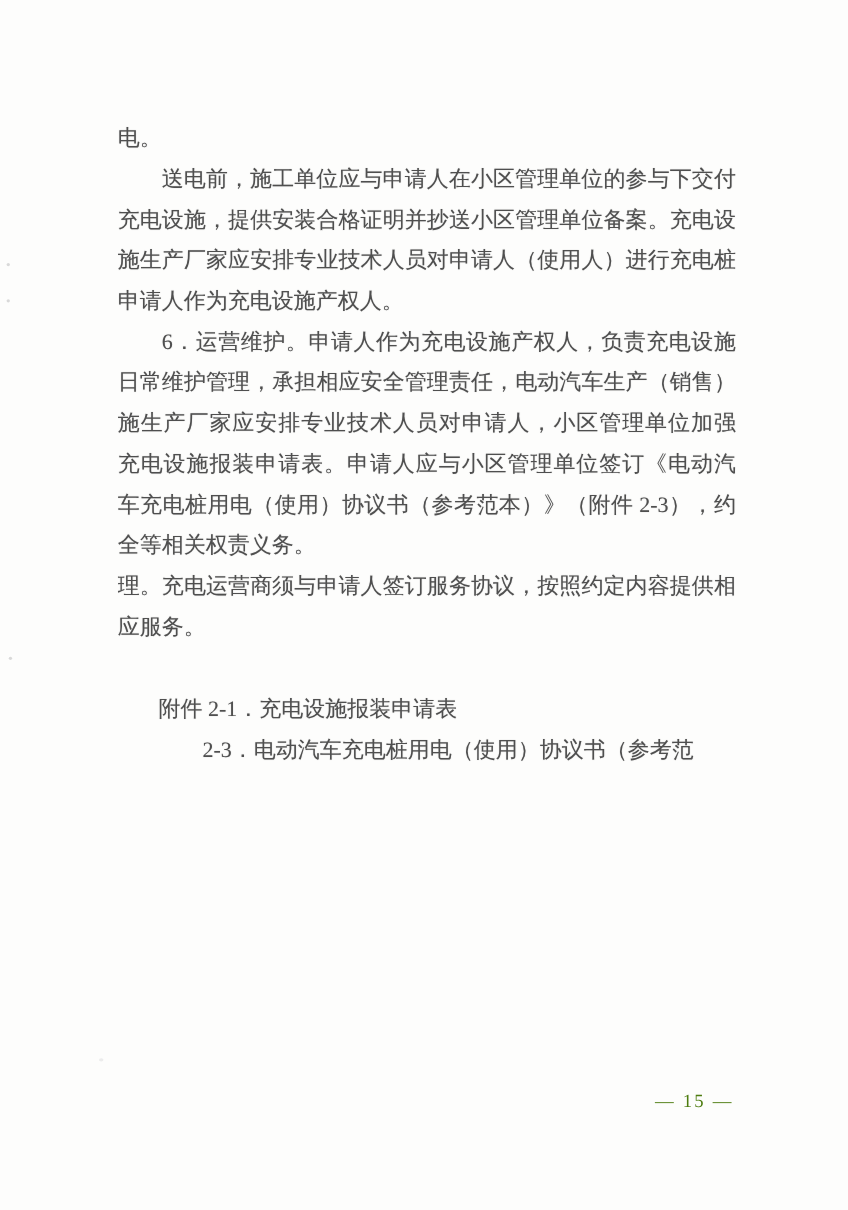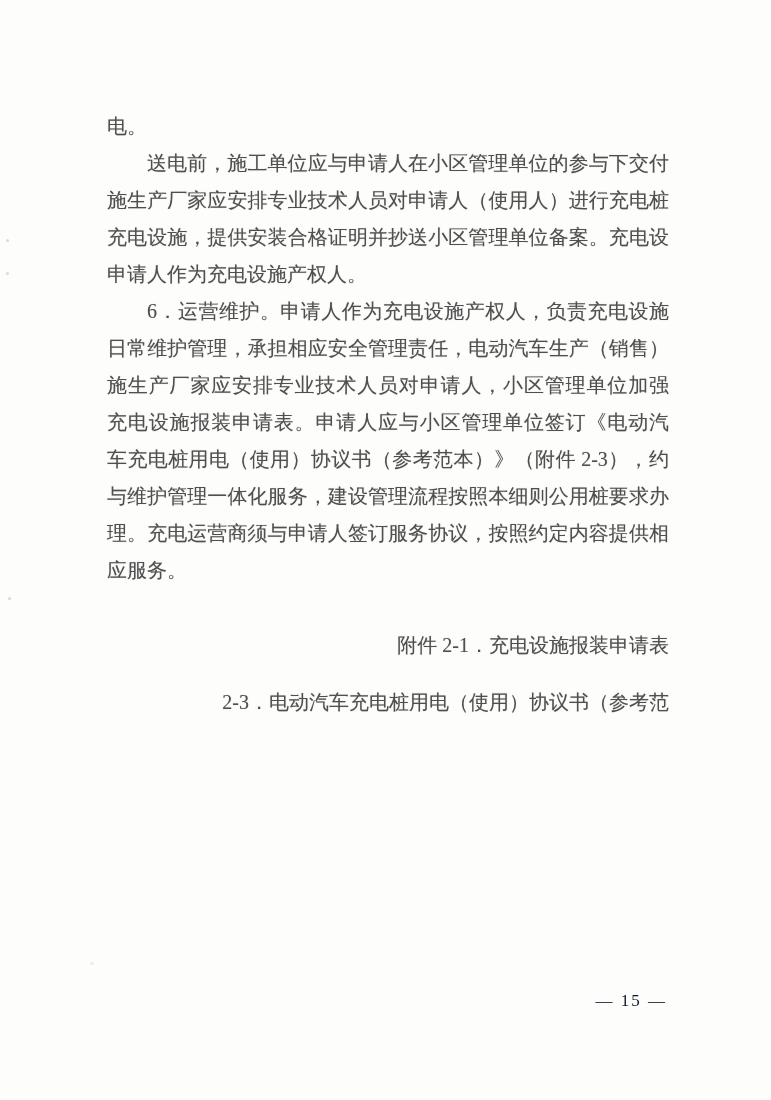--- a/index.html
+++ b/index.html
@@ -32,33 +32,32 @@
     overflow: hidden;
     text-align: justify;
     text-align-last: justify;
   }
   .tline.first { padding-left: 40px; }
   .tline.plain { text-align-last: left; }
   .attachments { margin-top: 38px; }
   .att-line {
     height: 37px;
     overflow: hidden;
-    text-align: right;
-    margin-top: 20px;
+    text-align: left;
   }
   .att-head { padding-left: 37px; }
   .att-sub  { padding-left: 77px; }
   .page-number {
     position: absolute;
     top: 991px;
     right: 104px;
     font-size: 17px;
     line-height: 20px;
     letter-spacing: 2px;
-    color: #0f172a;
+    color: #4d7c0f;
   }
   .speck {
     position: absolute;
     border-radius: 50%;
     background: #d9d9d9;
   }
   .speck.s1 { left: 6px;  top: 239px; width: 3px; height: 3px; }
   .speck.s2 { left: 6px;  top: 272px; width: 3px; height: 3px; }
   .speck.s3 { left: 8px;  top: 597px; width: 3px; height: 3px; }
   .speck.s4 { left: 90px; top: 962px; width: 4px; height: 3px; background:#ececec; }
@@ -69,35 +68,35 @@
 <div class="page">
 
   <div class="body-text">
 
     <div class="paragraph">
       <div class="tline plain">电。</div>
     </div>
 
     <div class="paragraph">
       <div class="tline first">送电前，施工单位应与申请人在小区管理单位的参与下交付</div>
+      <div class="tline">充电设施，提供安装合格证明并抄送小区管理单位备案。充电设</div>
       <div class="tline">施生产厂家应安排专业技术人员对申请人（使用人）进行充电桩</div>
-      <div class="tline">充电设施，提供安装合格证明并抄送小区管理单位备案。充电设</div>
       <div class="tline plain">申请人作为充电设施产权人。</div>
     </div>
 
     <div class="paragraph">
       <div class="tline first">6．运营维护。申请人作为充电设施产权人，负责充电设施</div>
       <div class="tline">日常维护管理，承担相应安全管理责任，电动汽车生产（销售）</div>
       <div class="tline">施生产厂家应安排专业技术人员对申请人，小区管理单位加强</div>
       <div class="tline">充电设施报装申请表。申请人应与小区管理单位签订《电动汽</div>
       <div class="tline">车充电桩用电（使用）协议书（参考范本）》（附件 2-3），约定安</div>
+      <div class="tline plain">全等相关权责义务。</div>
     </div>
 
     <div class="paragraph">
-      <div class="tline">与维护管理一体化服务，建设管理流程按照本细则公用桩要求办</div>
       <div class="tline">理。充电运营商须与申请人签订服务协议，按照约定内容提供相</div>
       <div class="tline plain">应服务。</div>
     </div>
 
     <div class="attachments">
       <div class="att-line att-head">附件 2-1．充电设施报装申请表</div>
       <div class="att-line att-sub">2-3．电动汽车充电桩用电（使用）协议书（参考范本）</div>
     </div>
 
   </div>

